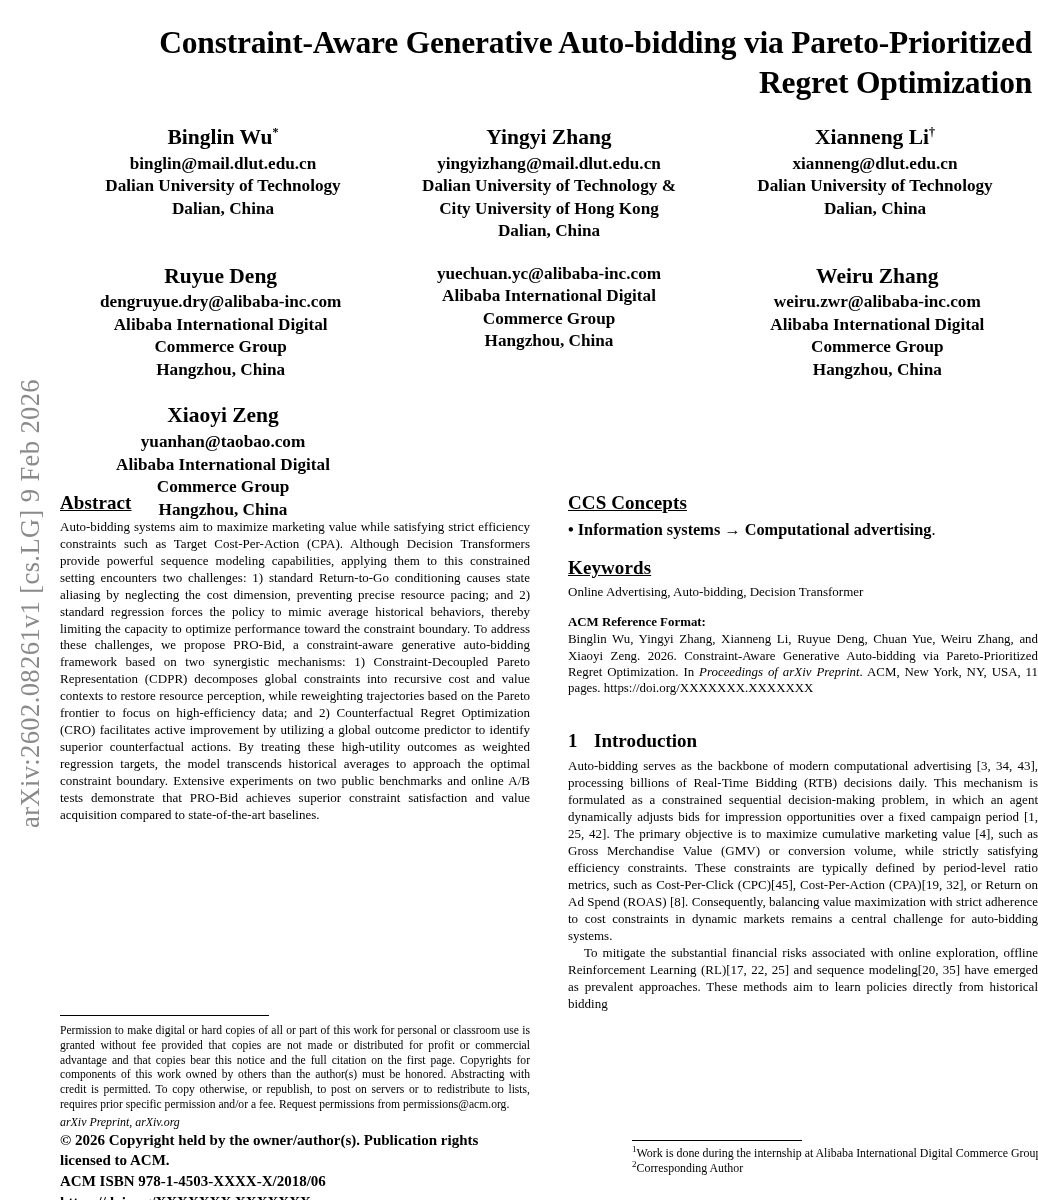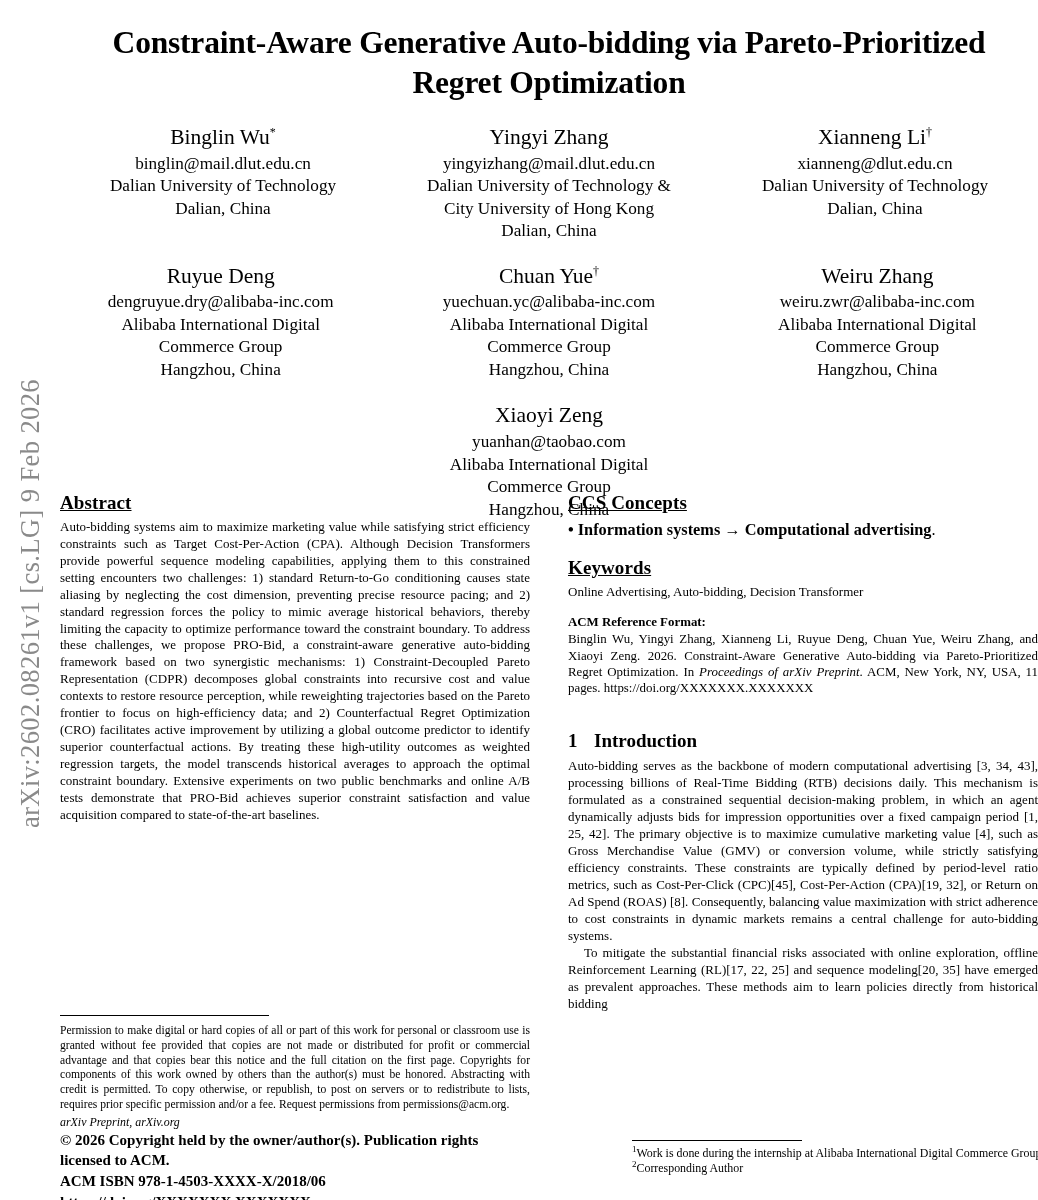--- a/index.html
+++ b/index.html
@@ -46,31 +46,32 @@
     top: 0px;
     width: 978px;
     height: 1200px;
   }
 
   
   #title {
     font-size: 31.5px;
     font-weight: bold;
     line-height: 1.27;
-    text-align: center;
+    text-align: right;
     letter-spacing: -0.2px;
     padding: 2px 6px 0 6px;
     box-sizing: border-box;
   }
 
   
   .author-row {
     display: flex;
     width: 100%;
-    justify-content: center;
+    justify-content: space-between;
+    font-weight: bold;
   }
   #author-row-1 { margin-top: 17px; }
   #author-row-2 { margin-top: 20px; gap: 7px; }
   #author-row-3 { margin-top: 21px; }
   .author-block {
     width: 326px;
     text-align: center;
     line-height: 1.31;
     font-size: 17.2px;
   }
@@ -228,21 +229,20 @@
 
   <div class="author-row" id="author-row-2">
     <div class="author-block">
       <div class="author-name"><span>Ruyue Deng</span><sup></sup></div>
       <div class="author-line">dengruyue.dry@alibaba-inc.com</div>
       <div class="author-line">Alibaba International Digital</div>
       <div class="author-line">Commerce Group</div>
       <div class="author-line">Hangzhou, China</div>
     </div>
     <div class="author-block">
-      <div class="author-name"><span>Chuan Yue</span><sup>†</sup></div>
       <div class="author-line">yuechuan.yc@alibaba-inc.com</div>
       <div class="author-line">Alibaba International Digital</div>
       <div class="author-line">Commerce Group</div>
       <div class="author-line">Hangzhou, China</div>
     </div>
     <div class="author-block">
       <div class="author-name"><span>Weiru Zhang</span><sup></sup></div>
       <div class="author-line">weiru.zwr@alibaba-inc.com</div>
       <div class="author-line">Alibaba International Digital</div>
       <div class="author-line">Commerce Group</div>

